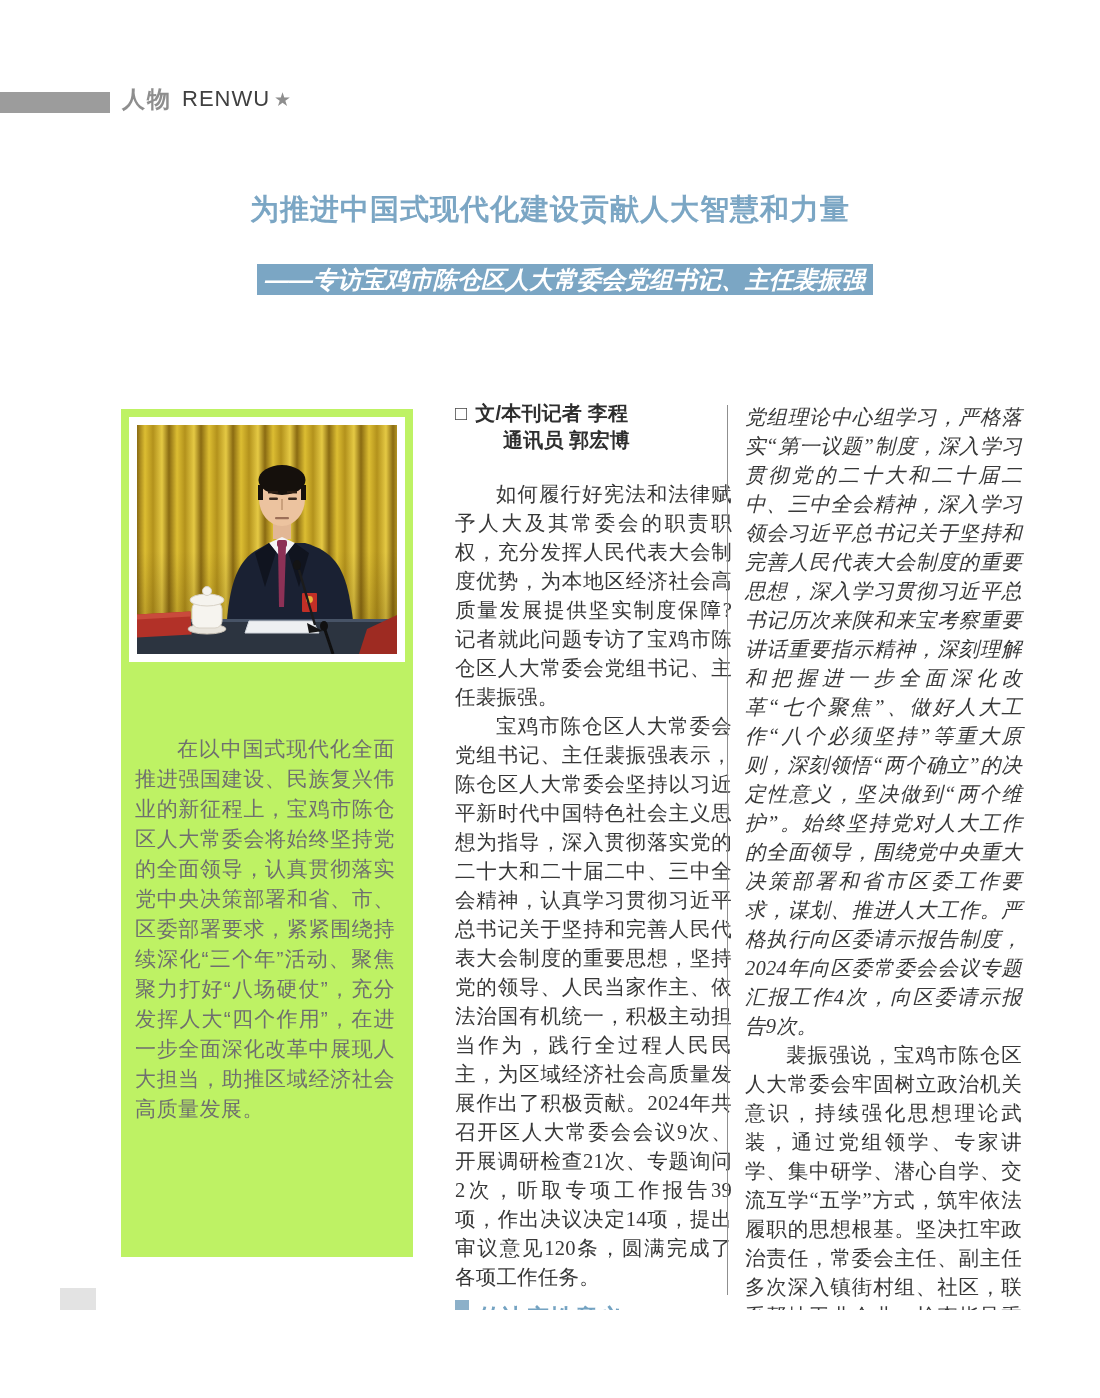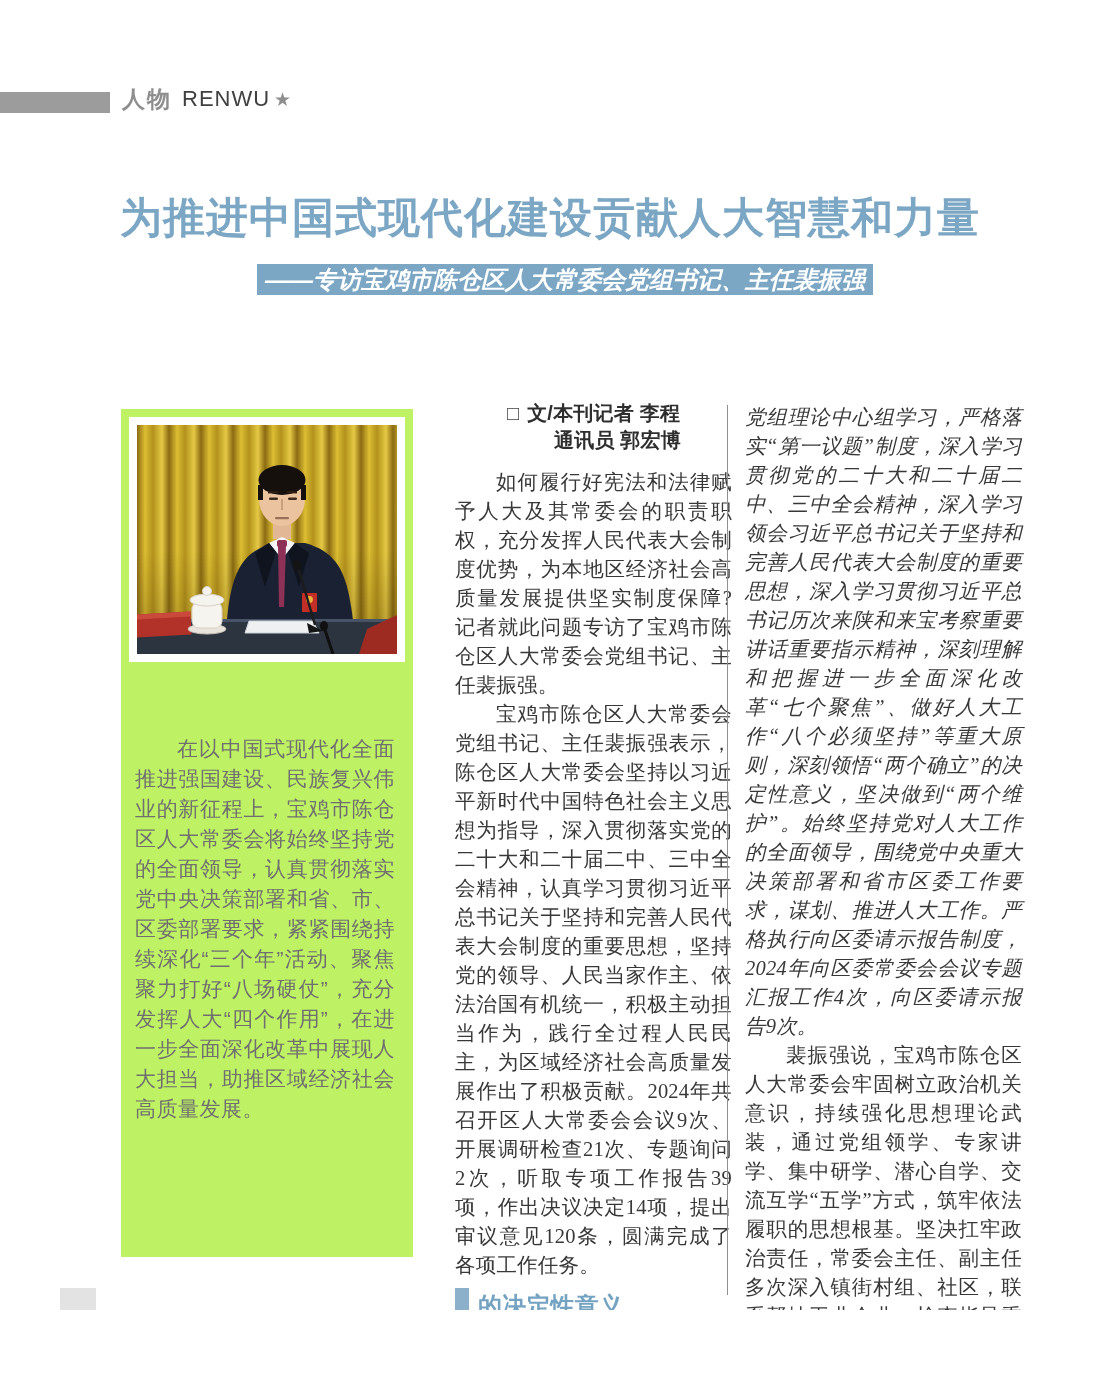--- a/index.html
+++ b/index.html
@@ -10,21 +10,21 @@
   .kicker-bar{position:absolute;left:0;top:92px;width:110px;height:21px;background:#9c9c9c;}
   .kicker{position:absolute;left:122px;top:84px;height:30px;display:flex;align-items:center;
           font-family:"Liberation Sans","DejaVu Sans",sans-serif;color:#8e8e8e;}
   .kicker-cn{font-size:23px;font-weight:bold;letter-spacing:2px;}
   .kicker-en{font-size:22px;margin-left:10px;color:#404040;letter-spacing:1px;}
   .kicker-star{font-size:19px;margin-left:4px;color:#8e8e8e;}
 
   
   .title{position:absolute;left:0;top:190px;width:1100px;margin:0;text-align:center;
          font-family:"Liberation Sans","DejaVu Sans",sans-serif;font-weight:bold;
-         font-size:42px;letter-spacing:1px;color:#7ba6c4;}
+         font-size:29px;letter-spacing:1px;color:#7ba6c4;}
   .subtitle{position:absolute;left:257px;top:264px;width:616px;height:31px;line-height:31px;
             background:#7ba6c4;color:#ffffff;text-align:center;font-weight:bold;font-size:24px;
             font-family:"Liberation Sans","DejaVu Sans",sans-serif;font-style:italic;}
 
   
   .sidebar{position:absolute;left:121px;top:409px;width:292px;height:848px;background:#bef264;}
   .photo-mat{position:absolute;left:8px;top:8px;width:276px;height:245px;background:#ffffff;}
   .photo-mat svg{position:absolute;left:8px;top:8px;}
   .sidebar-text{position:absolute;left:14px;top:325px;width:260px;margin:0;
                 font-family:"Liberation Sans","DejaVu Sans",sans-serif;
@@ -33,21 +33,21 @@
 
   
   .col{position:absolute;width:277px;color:#383838;font-size:20.5px;line-height:29px;
        text-align:justify;letter-spacing:0.2px;}
   .col p{margin:0;text-indent:2em;}
   .col p.no-indent{text-indent:0;font-style:italic;}
   .col-mid{left:455px;top:400px;}
   .col-right{left:745px;top:403px;}
 
   .byline{font-family:"Liberation Sans","DejaVu Sans",sans-serif;font-weight:bold;color:#2e2e2e;
-          font-size:20px;line-height:27px;margin-bottom:14px;text-align:center;}
+          font-size:20px;line-height:27px;margin-bottom:26px;text-align:left;}
   .byline .sq{margin-right:8px;font-weight:normal;color:#444;}
   .byline-line2{padding-left:48px;}
 
   .sec-head{display:flex;margin:8px 0 4px 0;}
   .sec-bar{width:14px;background:#8cb0c9;margin-right:9px;flex:0 0 14px;}
   .sec-lines{font-family:"Liberation Sans","DejaVu Sans",sans-serif;font-weight:bold;
              color:#74a3c2;font-size:24px;line-height:35px;}
 
   .divider{position:absolute;left:727px;top:405px;width:1px;height:890px;background:#8f8f8f;}
 

